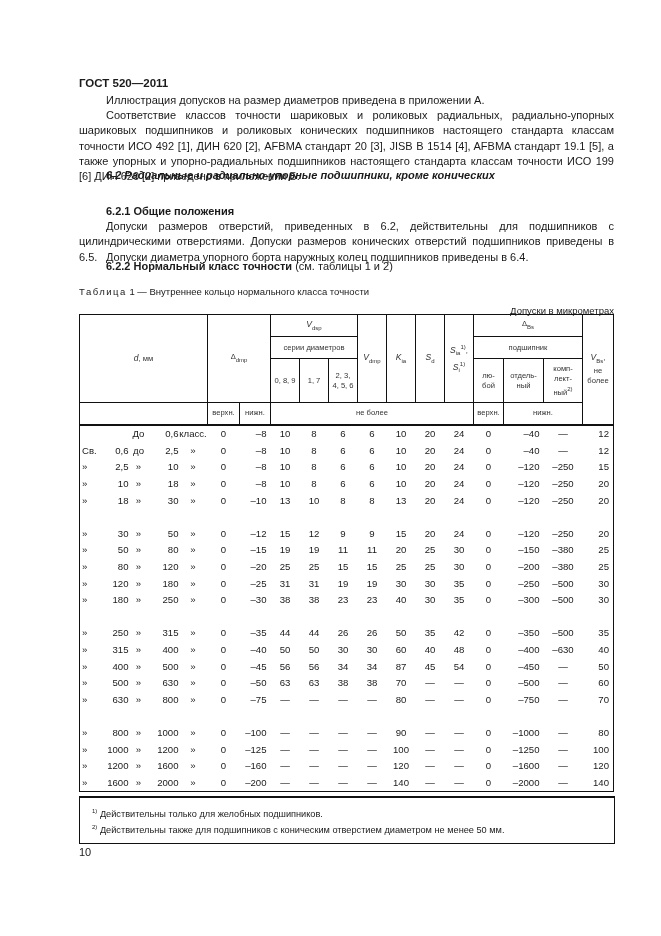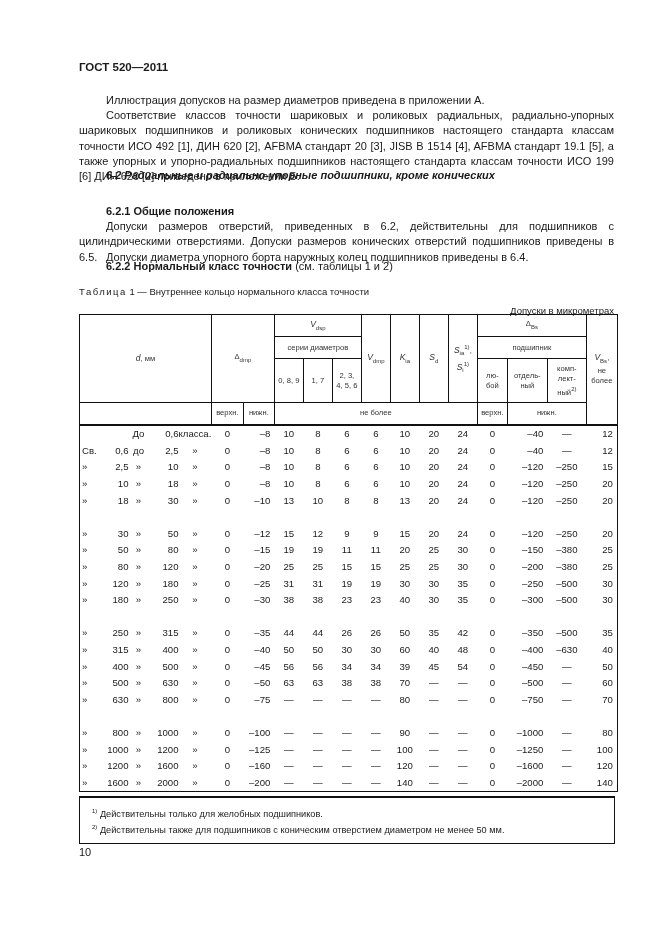--- a/index.html
+++ b/index.html
@@ -1,18 +1,18 @@
 <!DOCTYPE html>
 <html><head>
 <meta charset="utf-8">
 <style>
   html, body { margin:0; padding:0; background:#ffffff; }
   body { width:661px; height:936px; position:relative; overflow:hidden;
          font-family:"Liberation Sans", sans-serif; color:#1a1a1a; }
-  .hdr { position:absolute; left:79px; top:61px; font-size:11.5px; font-weight:bold; }
+  .hdr { position:absolute; left:79px; top:77px; font-size:11.5px; font-weight:bold; }
   .p { position:absolute; left:79px; width:535px; font-size:11px; line-height:15.3px; text-align:justify; }
   .ind { text-indent:27px; }
   .h { font-weight:bold; }
   .caption { position:absolute; left:79px; top:286px; font-size:9.5px; }
   .caption .sp { letter-spacing:1.5px; }
   .units { position:absolute; right:47px; top:305px; font-size:9.5px;text-align:center; }
   table.t { position:absolute; left:79px; top:314px; border-collapse:collapse; font-size:9.6px; table-layout:fixed; }
   table.t th { border:1px solid #111; font-weight:normal; font-size:7.6px; text-align:center; vertical-align:middle; padding:0; line-height:10px; color:#333; }
   table.t td { padding:0; height:16.6px; text-align:center; white-space:nowrap; }
   table.t tbody.body td { border-left:none; border-right:none; }
@@ -101,21 +101,21 @@
       <th>верхн.</th>
       <th colspan="2">нижн.</th>
     </tr>
   </thead>
   <tbody class="body" id="tbody">
       <tr class="hdrsep">
         <td class="l lb" style="padding-left: 2px;"></td>
         <td class="r"></td>
         <td>До</td>
         <td class="r">0,6</td>
-        <td>класса.</td>
+        <td>класс.</td>
         <td>0</td>
         <td class="r" style="padding-right: 4px;">–8</td>
         <td>10</td>
         <td>8</td>
         <td>6</td>
         <td>6</td>
         <td>10</td>
         <td>20</td>
         <td>24</td>
         <td>0</td>
@@ -388,21 +388,21 @@
         <td class="r">400</td>
         <td>»</td>
         <td class="r">500</td>
         <td>»</td>
         <td>0</td>
         <td class="r" style="padding-right: 4px;">–45</td>
         <td>56</td>
         <td>56</td>
         <td>34</td>
         <td>34</td>
-        <td>39</td>
+        <td>87</td>
         <td>45</td>
         <td>54</td>
         <td>0</td>
         <td class="r" style="padding-right: 4px;">–450</td>
         <td>—</td>
         <td class="r rb" style="padding-right: 4px;">50</td>
       </tr>
       <tr>
         <td class="l lb" style="padding-left: 2px;">»</td>
         <td class="r">500</td>

